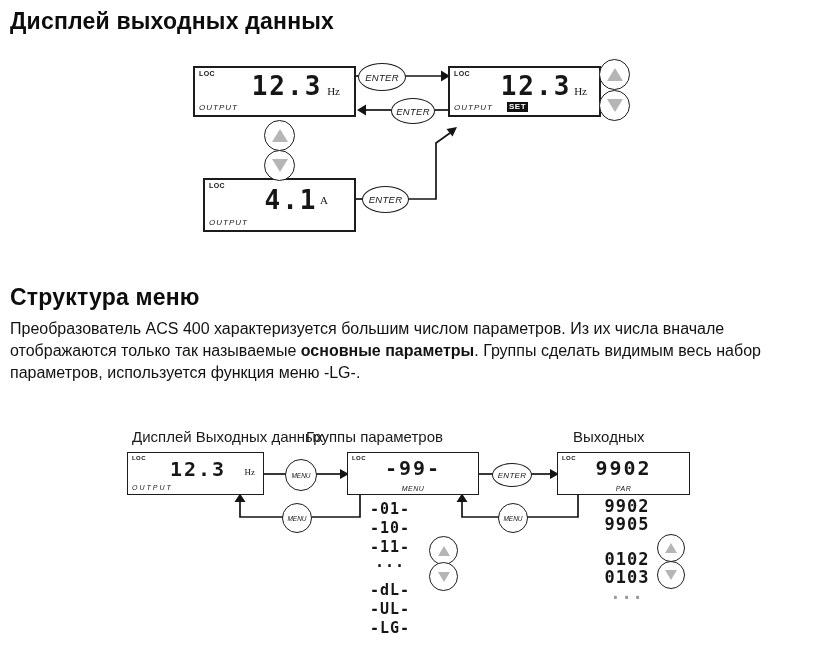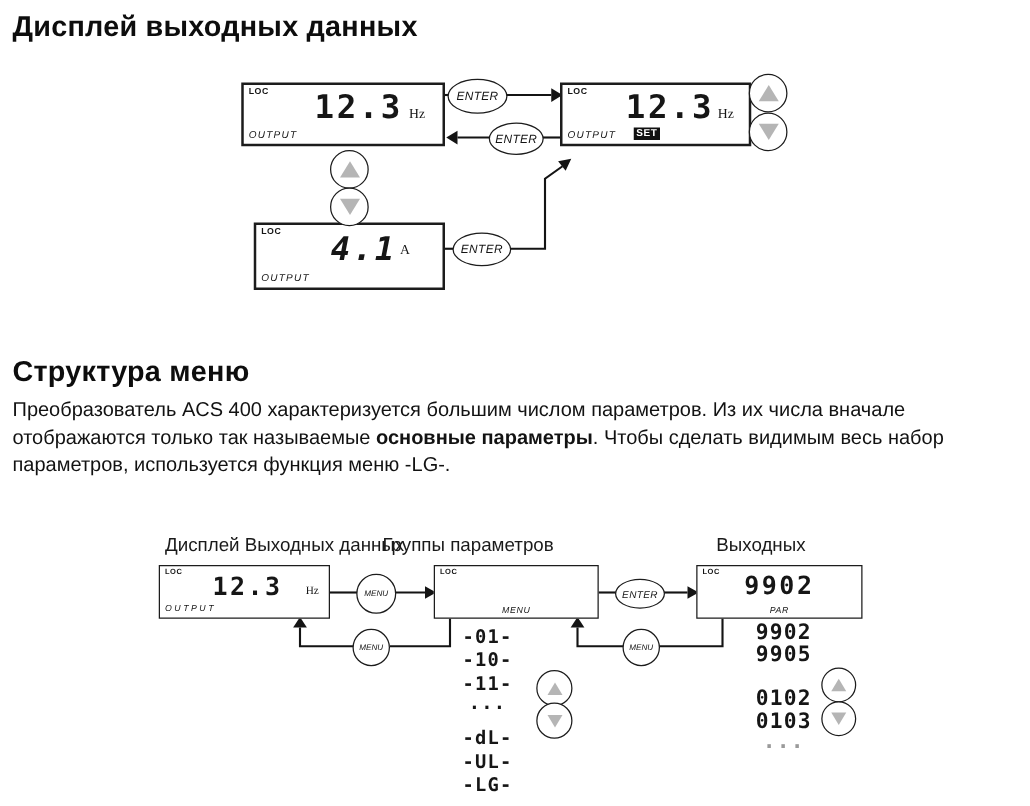--- a/index.html
+++ b/index.html
@@ -93,21 +93,21 @@
   <div class="display" style="left:448px;top:66px;width:149px;height:47px;">
     <span class="loc">LOC</span>
     <span class="digits" style="left:40px;top:3px;width:92px;font-size:26px;">12.3</span>
     <span class="unit" style="right:12px;top:17px;">Hz</span>
     <span class="mode">OUTPUT</span>
     <span class="setbadge" style="left:57px;">SET</span>
   </div>
 
   <div class="display" style="left:203px;top:178px;width:149px;height:50px;">
     <span class="loc">LOC</span>
-    <span class="digits" style="left:40px;top:5px;width:92px;font-size:26px;font-style:italic;">4.1</span>
+    <span class="digits" style="left:40px;top:5px;width:92px;font-size:26px;">4.1</span>
     <span class="unit" style="right:26px;top:14px;">A</span>
     <span class="mode">OUTPUT</span>
   </div>
 
   <div class="pill" style="left:358px;top:63px;width:46px;height:26px;">
     <span>ENTER</span>
   </div>
   <div class="pill" style="left:391px;top:98px;width:42px;height:24px;">
     <span>ENTER</span>
   </div>
@@ -125,37 +125,38 @@
       <span class="tri-up"></span>
     </div>
   <div class="circle-btn" style="left:264px;top:150px;width:29px;height:29px;">
       <span class="tri-down"></span>
     </div>
 
   <div class="h1" style="left:10px;top:284px;">Структура меню</div>
 
   <div class="para">
     <span class="pline">Преобразователь ACS  400 характеризуется большим числом параметров. Из их числа</span>
-    <span class="pline"><span>вначале отображаются только так называемые </span><b>основные параметры</b><span>. Чтобы сделать видимым</span></span>
+    <span class="pline"><span>вначале отображаются только так называемые </span><b>основные параметры</b><span>. Группы сделать видимым</span></span>
     <span class="pline">весь набор параметров, используется функция меню -LG-.</span>
   </div>
 
   <div class="dlabel" style="left:132px;top:428px;">Дисплей Выходных данных</div>
   <div class="dlabel" style="left:306px;top:428px;">Группы параметров</div>
   <div class="dlabel" style="left:573px;top:428px;">Выходных</div>
 
   <div class="display thin" style="left:127px;top:452px;width:135px;height:41px;">
     <span class="loc" style="font-size:6px;">LOC</span>
     <span class="digits" style="left:32px;top:4px;width:76px;font-size:20px;">12.3</span>
     <span class="unit" style="right:8px;top:14px;font-size:9px;">Hz</span>
     <span class="mode" style="font-size:7px;letter-spacing:2px;">OUTPUT</span>
   </div>
 
   <div class="display thin" style="left:347px;top:452px;width:130px;height:41px;">
     <span class="loc" style="font-size:6px;">LOC</span>
+    <span class="digits" style="left:0;top:3px;width:130px;font-size:20px;">-99-</span>
     <span class="mode center" style="font-size:7px;bottom:2px;">MENU</span>
   </div>
 
   <div class="display thin" style="left:557px;top:452px;width:131px;height:41px;">
     <span class="loc" style="font-size:6px;">LOC</span>
     <span class="digits" style="left:10px;top:3px;width:111px;font-size:20px;">9902</span>
     <span class="mode center" style="font-size:7px;bottom:2px;">PAR</span>
   </div>
 
   <div class="pill sm" style="left:285px;top:459px;width:30px;height:30px;">

